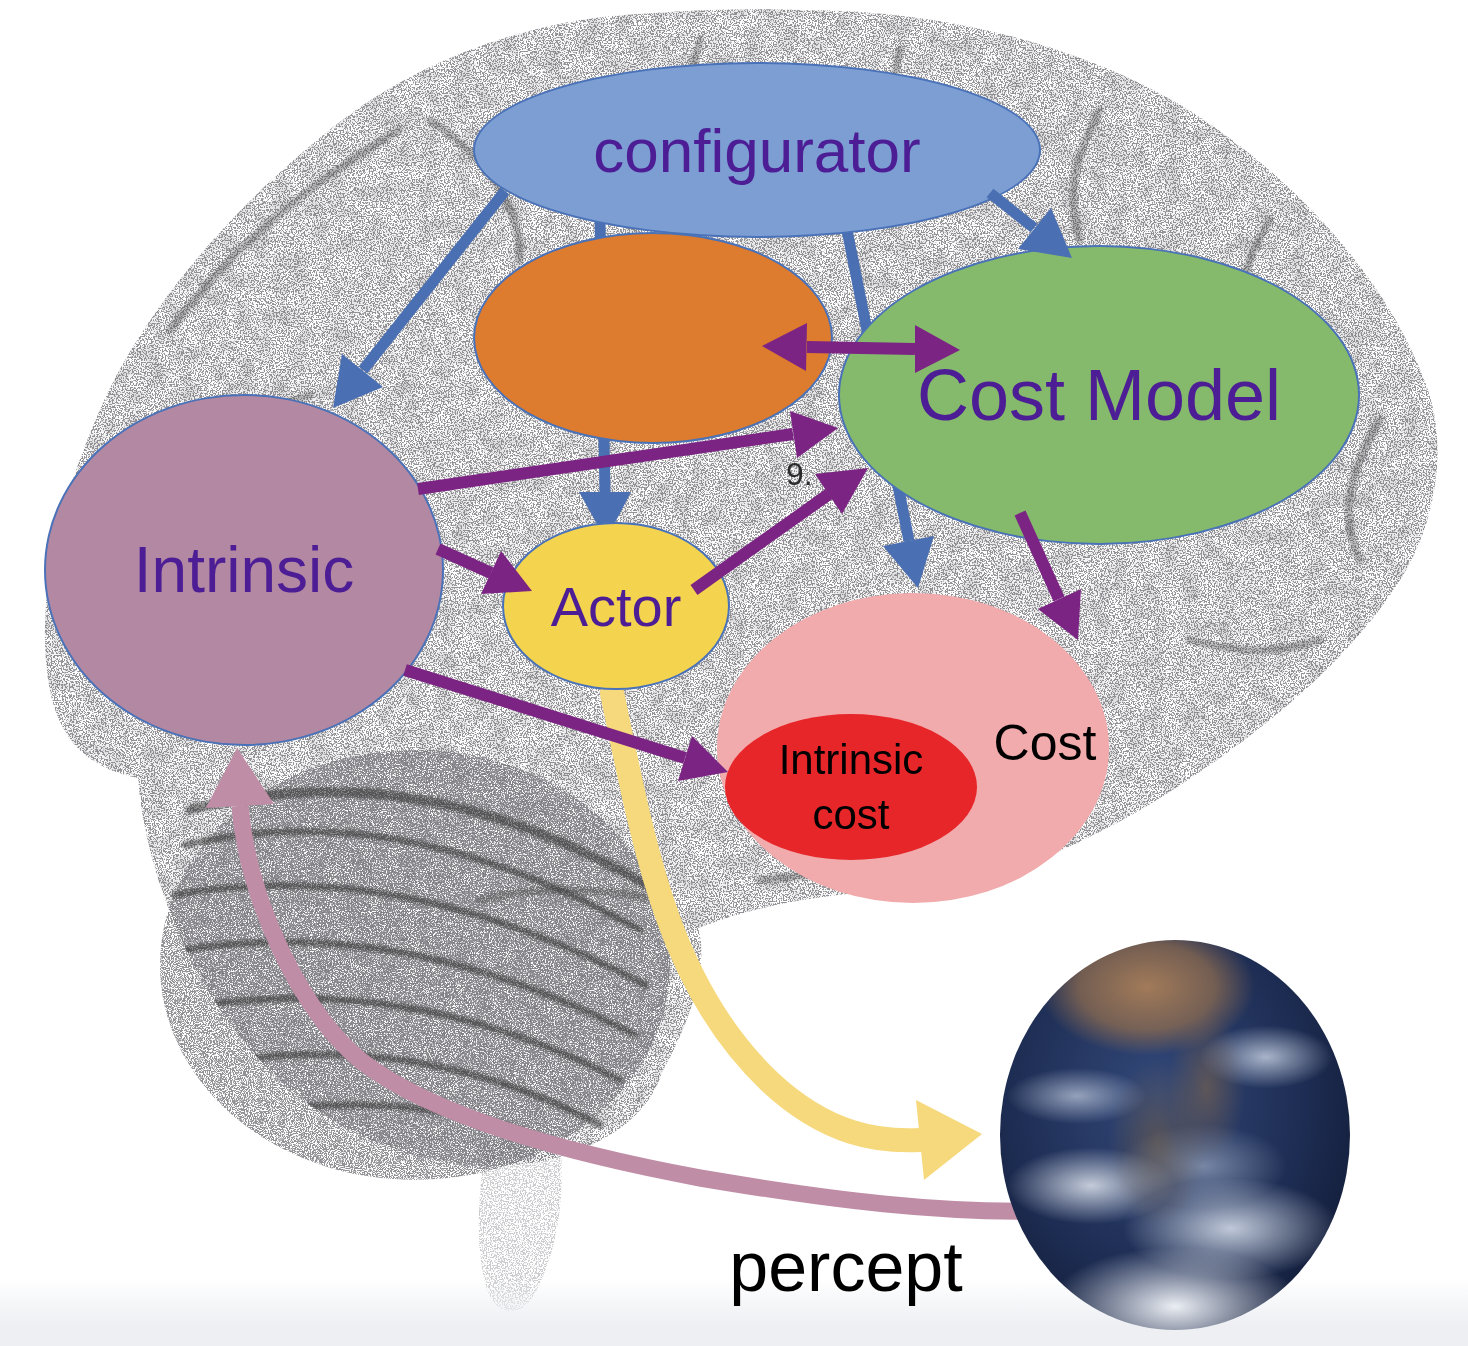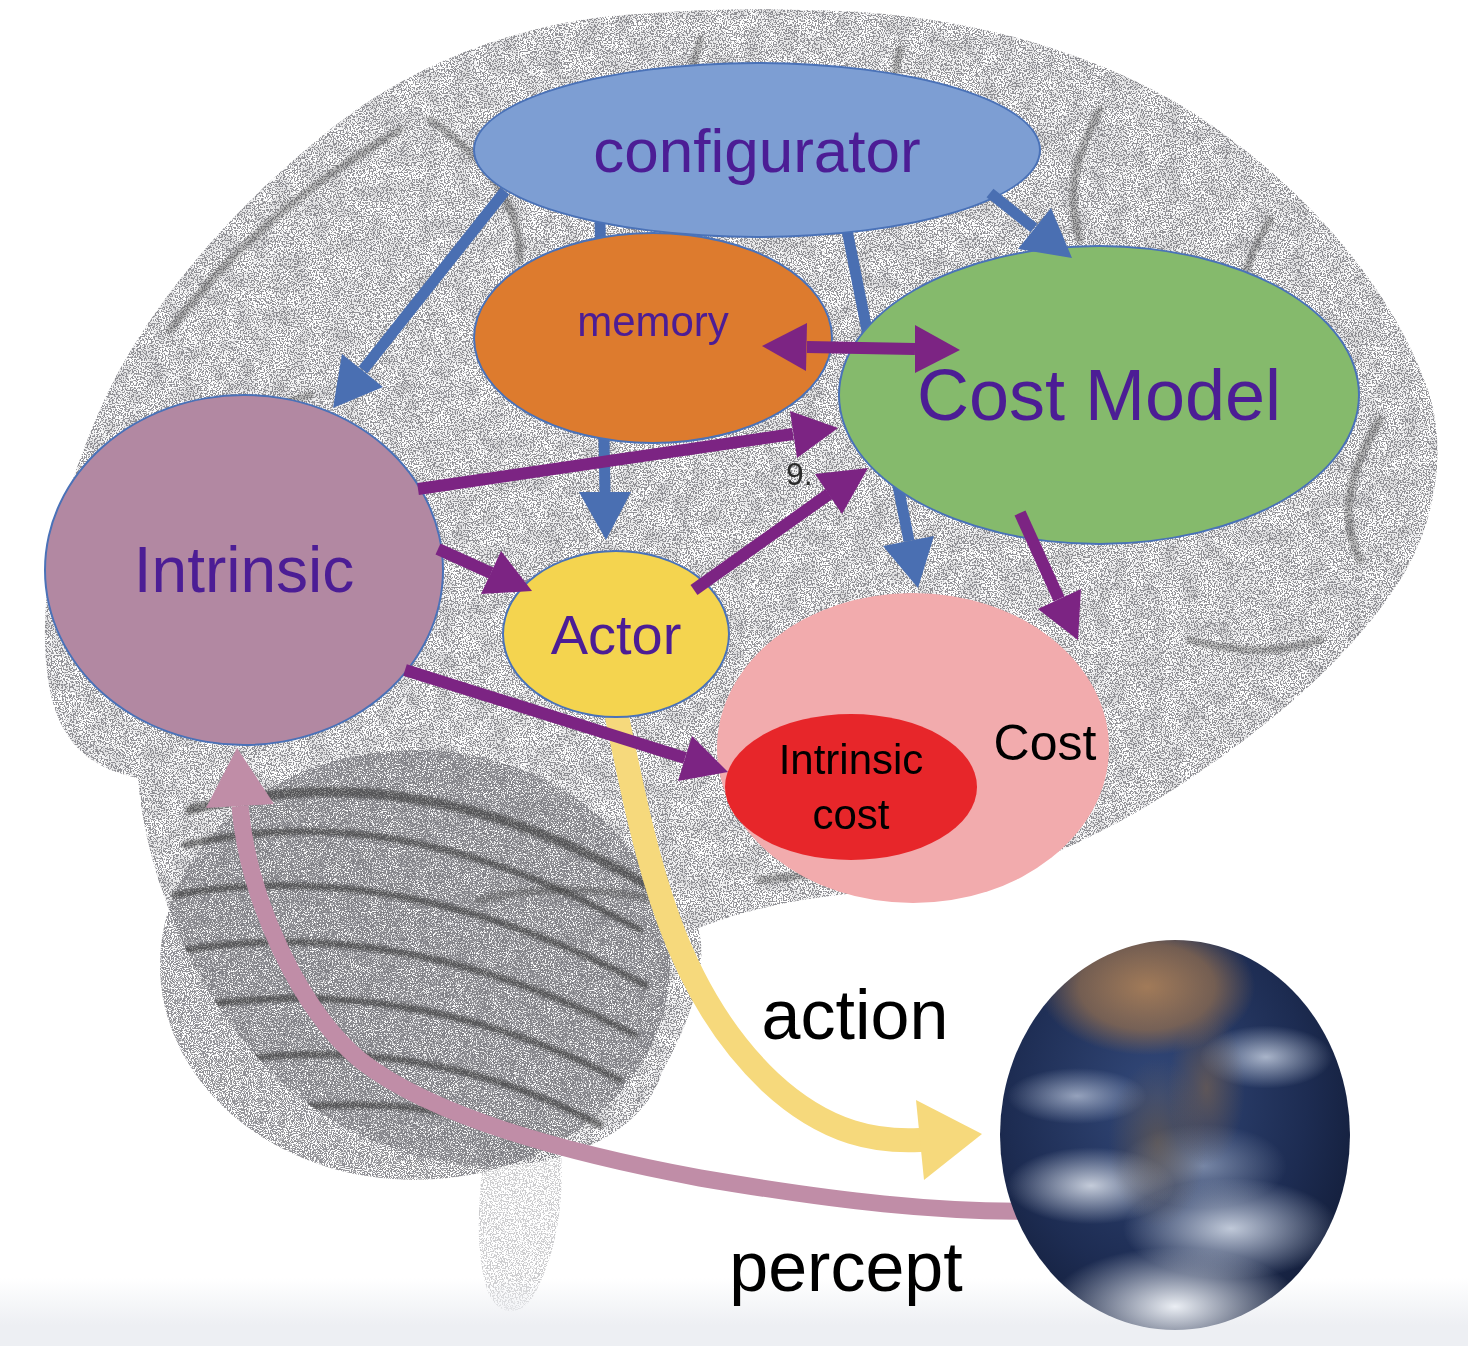--- a/index.html
+++ b/index.html
@@ -9,21 +9,21 @@
   svg.layer{pointer-events:none;}
   .node{position:absolute;border-radius:50%;display:flex;align-items:center;justify-content:center;
         box-sizing:border-box;color:#4c1d95;text-align:center;z-index:3;}
   .bordered{border:2.5px solid #4a72b8;}
   .node .stack{display:flex;flex-direction:column;align-items:center;}
   #n-configurator{left:473px;top:62px;width:568px;height:176px;font-size:62px;}
   #n-stm{left:473px;top:232px;width:360px;height:212px;font-size:42px;line-height:54px;}
   #n-stm .stack{transform:translateY(-16px);}
   #n-wm{left:838px;top:245px;width:522px;height:300px;font-size:72px;}
   #n-perception{left:44px;top:394px;width:400px;height:352px;font-size:64px;}
-  #n-actor{left:502px;top:550px;width:228px;height:168px;font-size:56px;}
+  #n-actor{left:502px;top:522px;width:228px;height:168px;font-size:56px;}
   #n-cost{left:717px;top:593px;width:392px;height:310px;}
   #n-critic{left:830px;top:600px;width:196px;height:116px;font-size:42px;}
   #n-intrinsic{left:725px;top:714px;width:252px;height:146px;font-size:42px;line-height:55px;color:#000;}
   .floating-label{position:absolute;z-index:6;color:#000;text-align:center;}
   #lbl-cost{left:955px;top:714px;width:180px;font-size:50px;z-index:3;}
   #lbl-action{left:705px;top:978px;width:300px;font-size:70px;line-height:74px;}
   #lbl-percept{left:696px;top:1230px;width:300px;font-size:70px;line-height:74px;}
   .bgnum{position:absolute;z-index:1;color:#2b2b2b;font-size:32px;}
   #num9{left:786px;top:456px;}
   #num6{left:634px;top:618px;font-size:34px;}
@@ -139,21 +139,20 @@
       <polygon points="982,1134 924,1180 916,1100" fill="#f6d97c"></polygon>
     </g>
   </svg>
 
   <div class="node bordered" id="n-configurator" style="background-color: rgb(125, 158, 211);">
     <span>configurator</span>
   </div>
 
   <div class="node bordered" id="n-stm" style="background-color: rgb(221, 123, 46);">
     <span class="stack">
-      <span>memory</span>
     </span>
   </div>
 
   <div class="node bordered" id="n-wm" style="background-color: rgb(133, 186, 108);">
     <span>Cost Model</span>
   </div>
 
   <div class="node bordered" id="n-perception" style="background-color: rgb(178, 136, 162);">
     <span>Intrinsic</span>
   </div>
@@ -208,16 +207,15 @@
       <polygon points="1078,640 1038,609 1081,589" fill="#7c2483"></polygon>
     </g>
     <g>
       <path d="M 1058 1211 C 940 1214 830 1200 700 1178 C 560 1152 430 1115 360 1060 C 300 1010 248 900 240 806" fill="none" stroke-width="17" stroke="#c08da7"></path>
       <polygon points="237,748 274,804 206,808" fill="#c08da7"></polygon>
     </g>
   </svg>
 
   <div id="earth"></div>
 
-  <div class="floating-label" id="lbl-action">action</div>
   <div class="floating-label" id="lbl-percept">percept</div>
 
 </div>
 
 </body></html>

